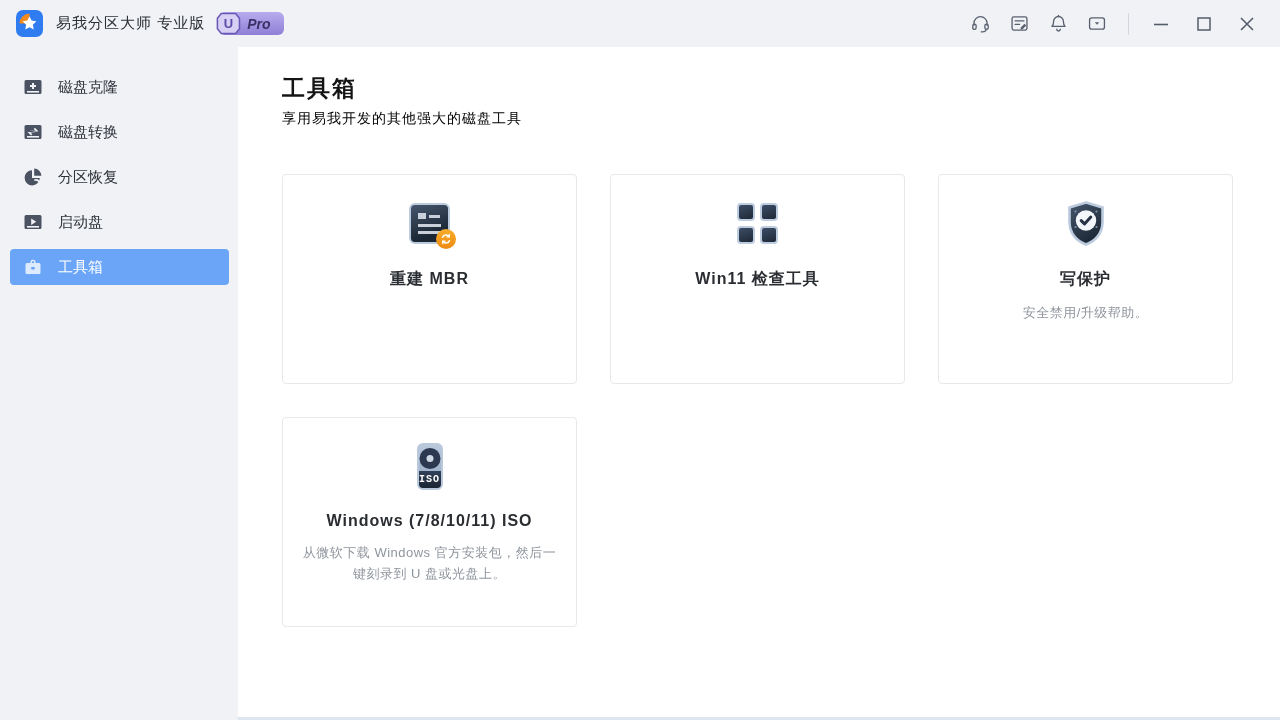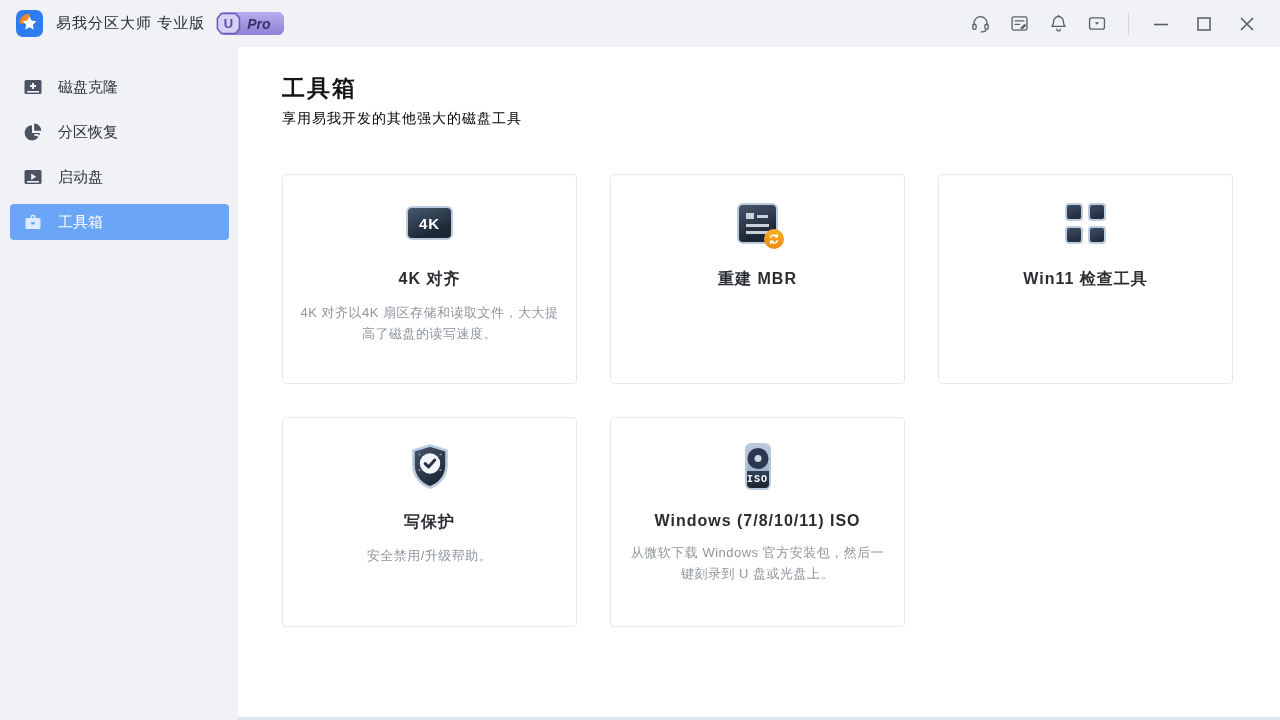--- a/index.html
+++ b/index.html
@@ -170,20 +170,31 @@
     <span class="si-icon">
       <svg width="20" height="20" viewBox="0 0 20 20" fill="currentColor">
         <path d="M3 3 h14 a1.5 1.5 0 0 1 1.5 1.5 v11 a1.5 1.5 0 0 1-1.5 1.5 H3 a1.5 1.5 0 0 1-1.5-1.5 v-11 A1.5 1.5 0 0 1 3 3 z
                  M9 6 v2 H7 v2 h2 v2 h2 v-2 h2 V8 h-2 V6 Z" fill-rule="evenodd"></path>
         <rect x="4" y="14" width="12" height="1.6" fill="#f0f2f5"></rect>
       </svg>
     </span>
     <span>磁盘克隆</span>
   </div>
 
+  <div class="side-item">
+    <span class="si-icon">
+      <svg width="20" height="20" viewBox="0 0 20 20" fill="currentColor">
+        <path d="M3 3 h14 a1.5 1.5 0 0 1 1.5 1.5 v11 a1.5 1.5 0 0 1-1.5 1.5 H3 a1.5 1.5 0 0 1-1.5-1.5 v-11 A1.5 1.5 0 0 1 3 3 z"></path>
+        <path d="M6.5 7.8 h6 l-1.8-1.8 1.2-1.2 3.6 3.6 -3.6 0 z" fill="#f0f2f5" transform="translate(0,1)"></path>
+        <path d="M13.5 11 h-6 l1.8 1.8 -1.2 1.2 -3.6-3.6 3.6 0 z" fill="#f0f2f5" transform="translate(0,-0.5)"></path>
+        <rect x="4" y="14" width="12" height="1.6" fill="#f0f2f5"></rect>
+      </svg>
+    </span>
+    <span>磁盘转换</span>
+  </div>
 
   <div class="side-item">
     <span class="si-icon">
       <svg width="20" height="20" viewBox="0 0 20 20" fill="currentColor">
         <path d="M9 3.2 A7.6 7.6 0 1 0 16.8 11 H9 Z"></path>
         <path d="M11.2 1.6 a7.4 7.4 0 0 1 7.2 7.2 h-7.2 z"></path>
         <path d="M11 12.5 a4 4 0 0 1 6 2.5 l1.5-1 -0.5 4 -4-1 1.5-1 a2.8 2.8 0 0 0-4-2 z" fill="#f0f2f5"></path>
       </svg>
     </span>
     <span>分区恢复</span>
@@ -211,27 +222,20 @@
     <span>工具箱</span>
   </div>
 </div>
 
 <div class="main">
   <div class="main-title">工具箱</div>
   <div class="main-subtitle">享用易我开发的其他强大的磁盘工具</div>
 
   <div class="cards">
 
-    <div class="card">
-      <div class="iconwrap">
-        <div class="icon-4k">4K</div>
-      </div>
-      <div class="card-title">4K 对齐</div>
-      <div class="card-desc">4K 对齐以4K 扇区存储和读取文件，大大提高了磁盘的读写速度。</div>
-    </div>
 
     <div class="card">
       <div class="iconwrap">
         <div class="icon-mbr">
           <div class="mbr-sq"></div>
             <div class="mbr-l1"></div>
           <div class="mbr-l2"></div>
             <div class="mbr-l3"></div>
           <div class="mbr-badge">
             <svg width="12" height="12" viewBox="0 0 14 14" fill="none" stroke="#fff" stroke-width="1.8" stroke-linecap="round">

